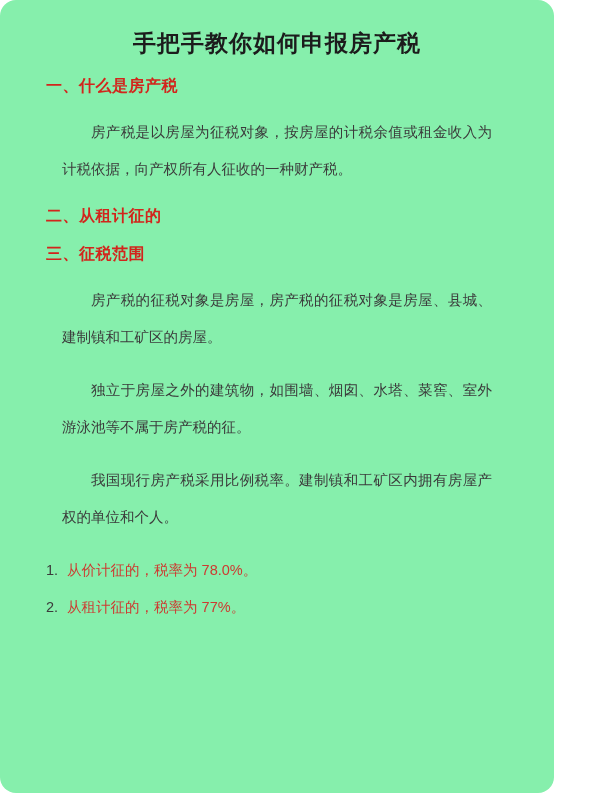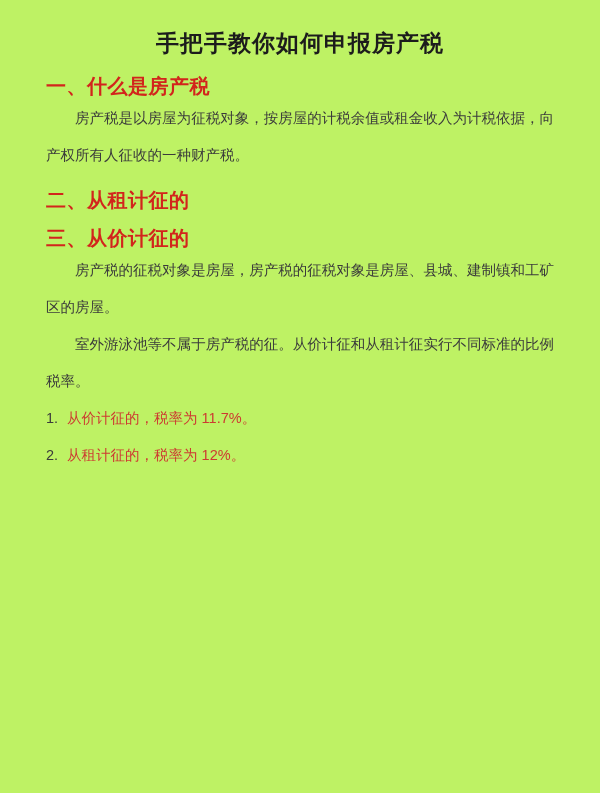--- a/index.html
+++ b/index.html
@@ -1,47 +1,48 @@
 <!DOCTYPE html>
 <html><head>
 <meta charset="utf-8">
 <style>
   html, body {
     margin: 0;
     padding: 0;
     background: #ffffff;
   }
   .page {
-    width: 600px;
+    width: 554px;
     height: 793px;
     box-sizing: border-box;
     padding: 28px 46px 0 46px;
-    background: #bef264;
+    background: #86efac;
     font-family: "Liberation Sans", sans-serif;
     overflow: hidden;
+    border-radius: 16px;
   }
   .doc-title {
     margin: 0 0 16px 0;
     font-size: 23px;
     line-height: 30px;
     font-weight: 700;
     text-align: center;
     color: #1c1c1c;
     letter-spacing: 1px;
   }
   .sec-heading {
     margin: 14px 0 2px 0;
-    font-size: 20px;
+    font-size: 16px;
     line-height: 24px;
     font-weight: 700;
     color: #d2251c;
     letter-spacing: 0.5px;
   }
   .body-para {
-    margin: 0;
+    margin: 16px;
     font-size: 14.5px;
     line-height: 37px;
     color: #3b3b3b;
     text-align: justify;
     text-indent: 2em;
   }
   .list-line {
     margin: 0;
     font-size: 14.5px;
     line-height: 37px;
@@ -66,27 +67,28 @@
   <section>
     <h2 class="sec-heading">一、什么是房产税</h2>
     <p class="body-para">房产税是以房屋为征税对象，按房屋的计税余值或租金收入为计税依据，向产权所有人征收的一种财产税。</p>
   </section>
 
   <section>
     <h2 class="sec-heading">二、从租计征的</h2>
   </section>
 
   <section>
-    <h2 class="sec-heading">三、从价计征的</h2>
+    <h2 class="sec-heading">三、征税范围</h2>
     <p class="body-para">房产税的征税对象是房屋，房产税的征税对象是房屋、县城、建制镇和工矿区的房屋。</p>
+    <p class="body-para">独立于房屋之外的建筑物，如围墙、烟囱、水塔、菜窖、室外游泳池等不属于房产税的征。</p>
   </section>
 
   <section>
-    <p class="body-para">室外游泳池等不属于房产税的征。从价计征和从租计征实行不同标准的比例税率。</p>
+    <p class="body-para">我国现行房产税采用比例税率。建制镇和工矿区内拥有房屋产权的单位和个人。</p>
     <p class="list-line">
-      <span class="list-num">1.</span><span class="list-text">从价计征的，税率为 11.7%。</span>
+      <span class="list-num">1.</span><span class="list-text">从价计征的，税率为 78.0%。</span>
     </p>
     <p class="list-line">
-      <span class="list-num">2.</span><span class="list-text">从租计征的，税率为 12%。</span>
+      <span class="list-num">2.</span><span class="list-text">从租计征的，税率为 77%。</span>
     </p>
   </section>
 
 </div>
 
 </body></html>

